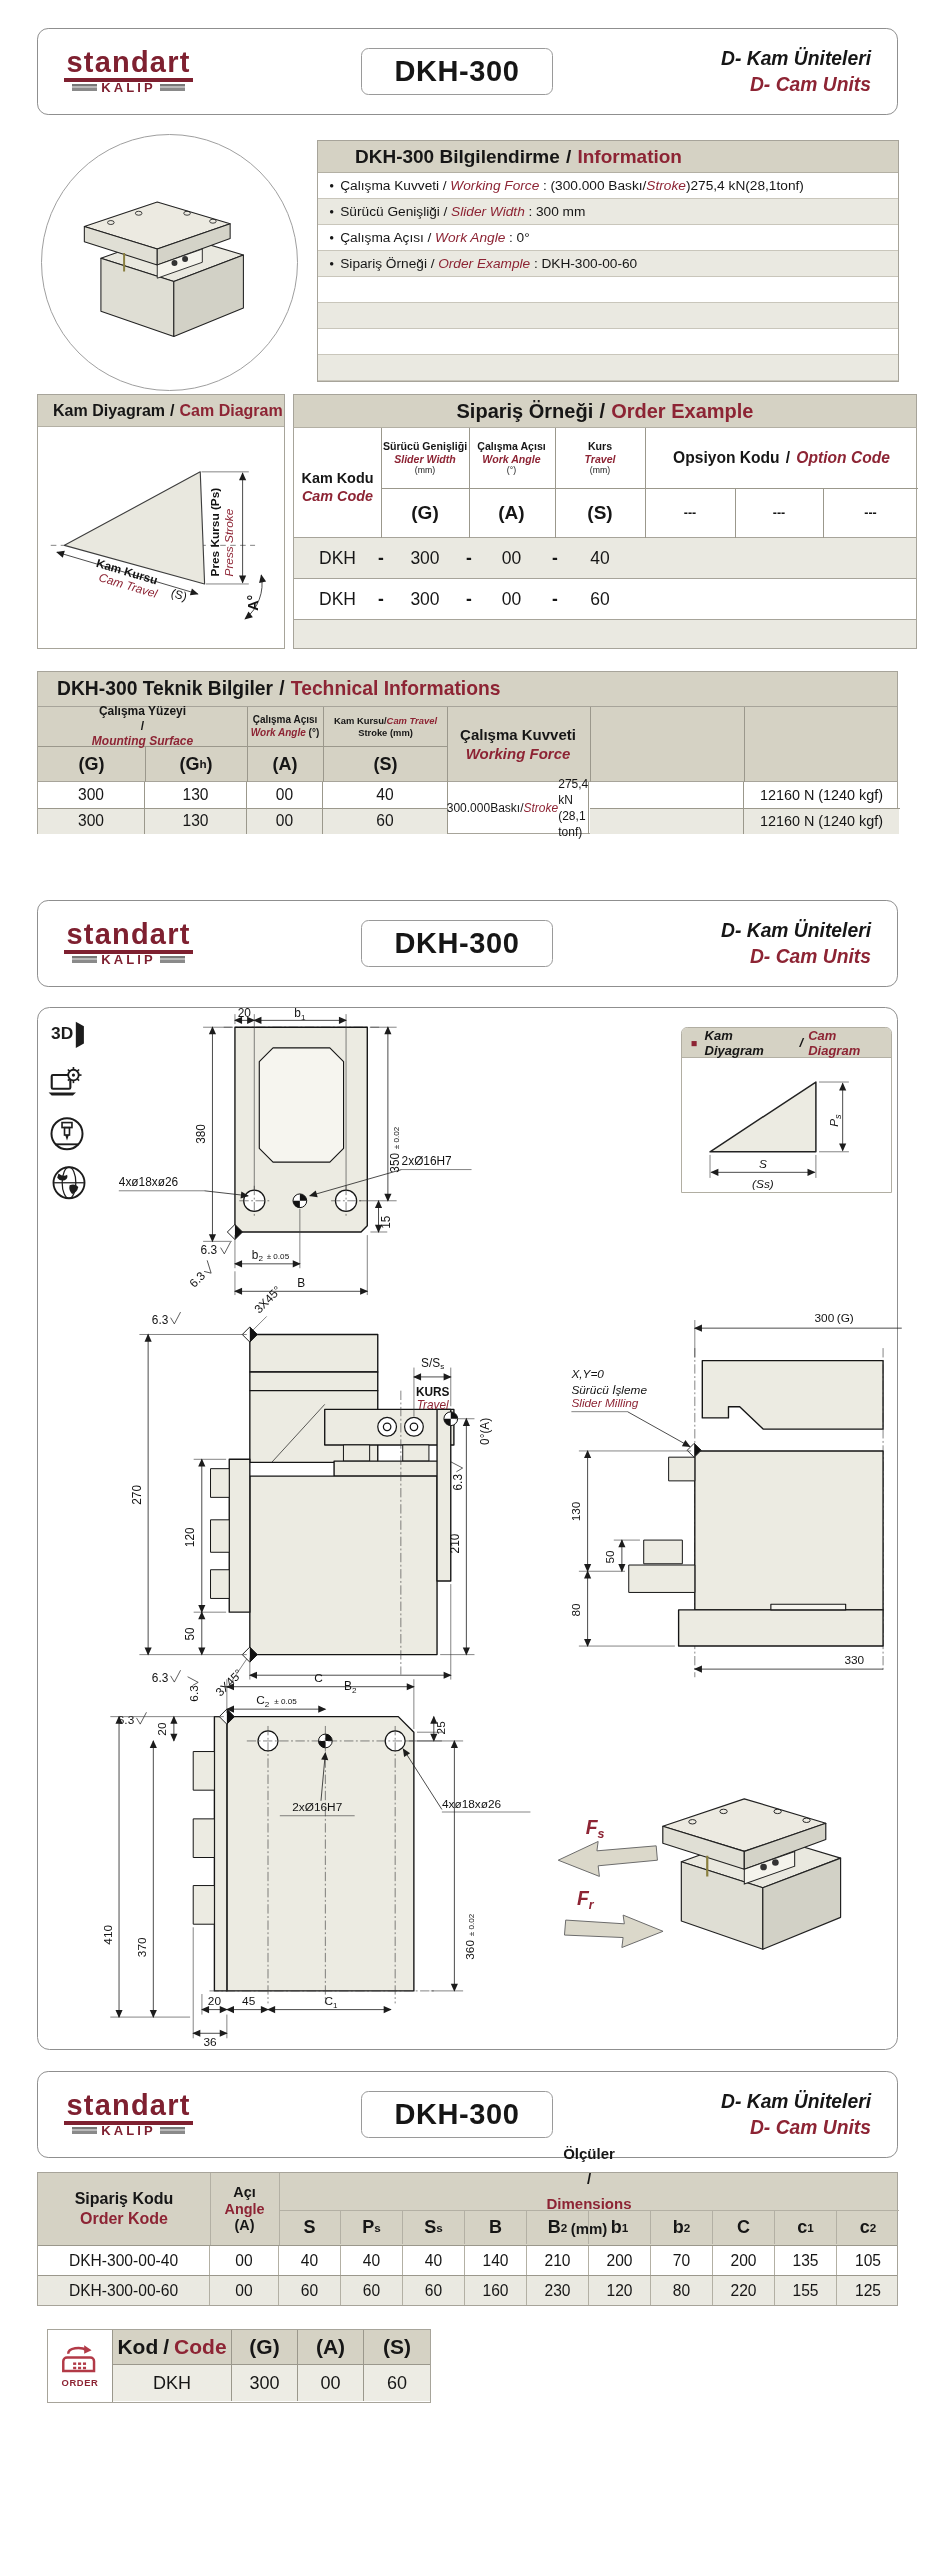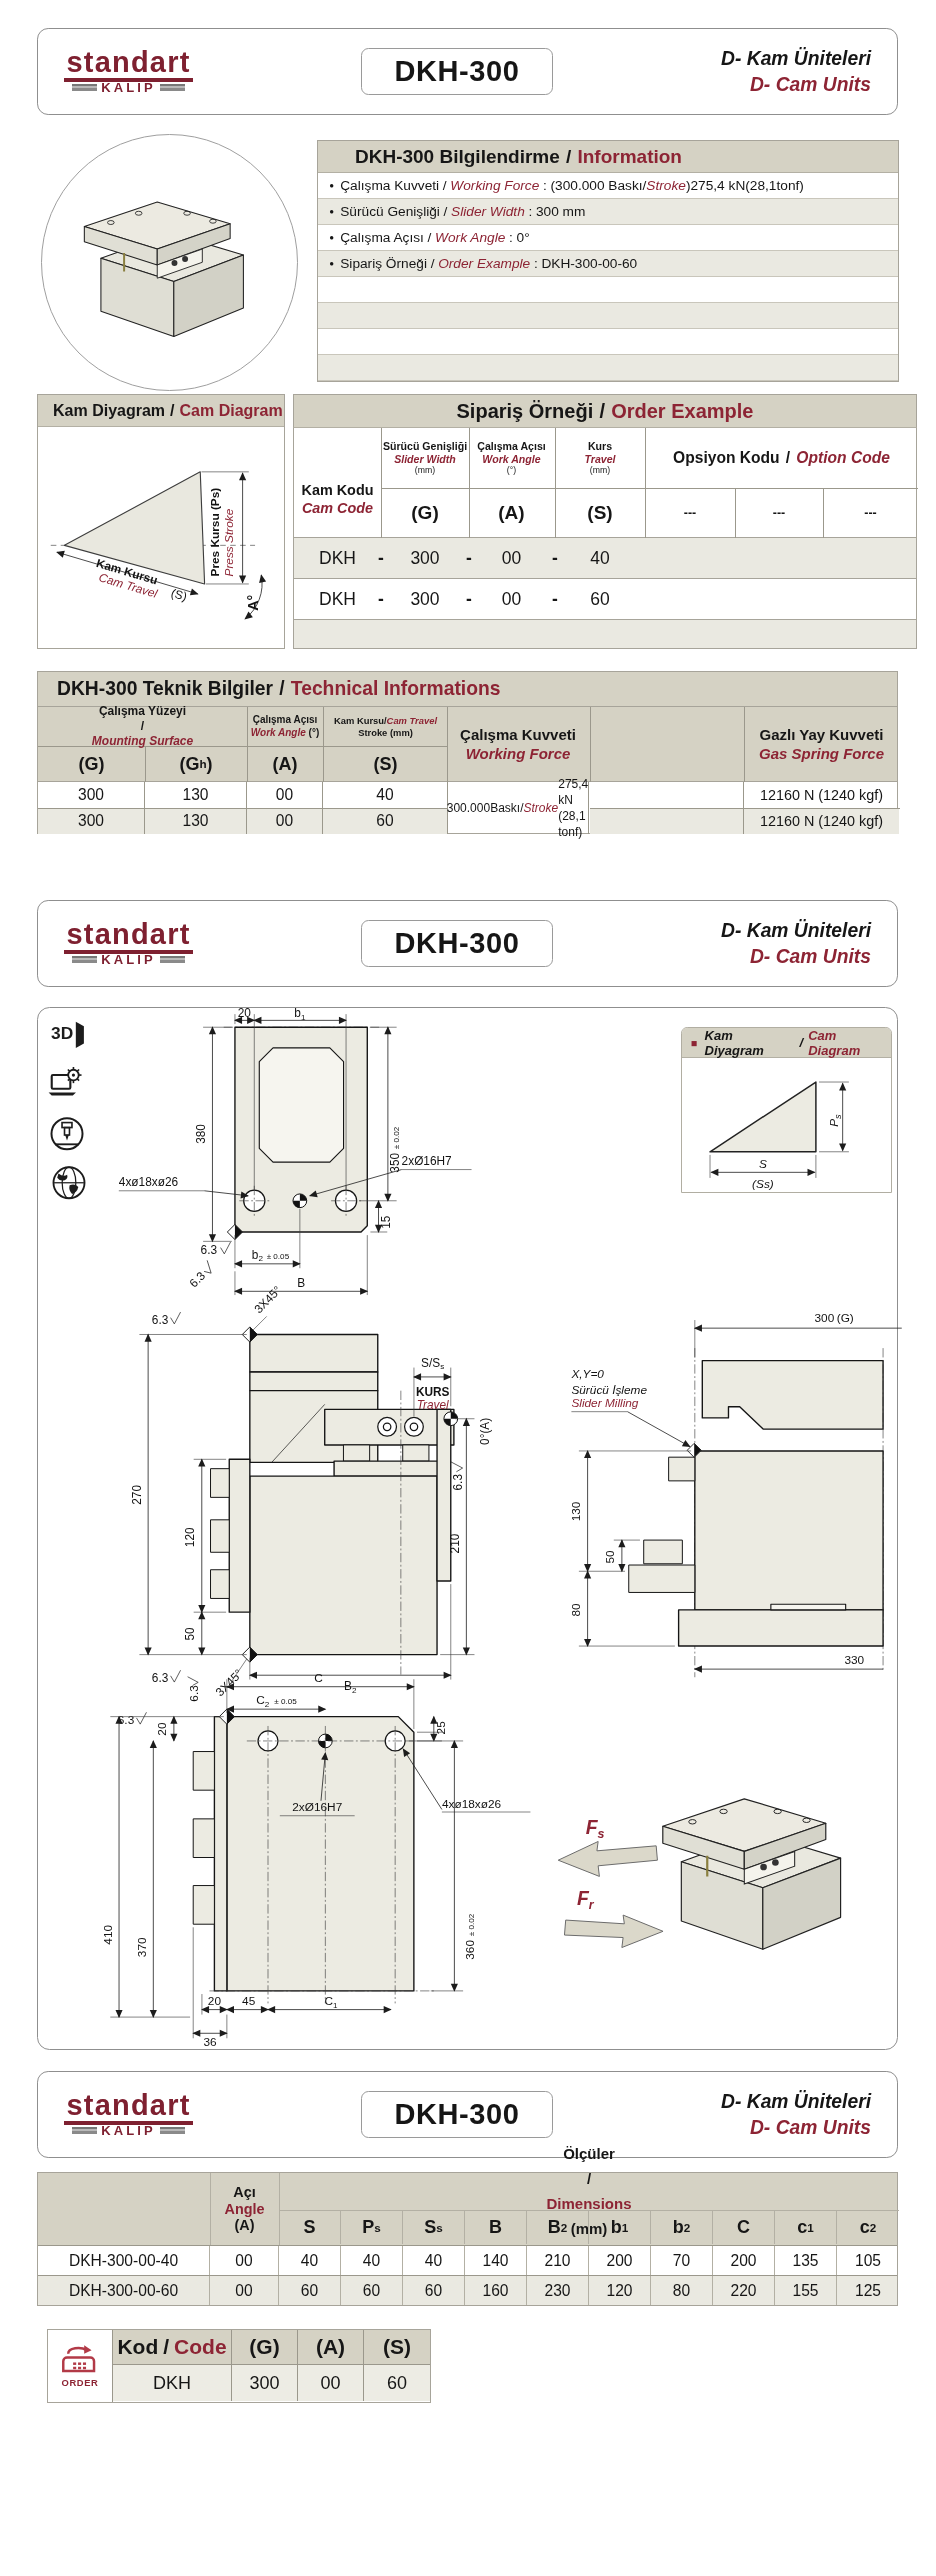--- a/index.html
+++ b/index.html
@@ -232,21 +232,21 @@
   </div>
   <div class="oe-head">
     <div class="vline" style="left:87px;top:0;height:110px"></div>
     <div class="vline" style="left:175px;top:0;height:110px"></div>
     <div class="vline" style="left:261px;top:0;height:110px"></div>
     <div class="vline" style="left:351px;top:0;height:110px"></div>
     <div class="vline" style="left:441px;top:60px;height:50px"></div>
     <div class="vline" style="left:529px;top:60px;height:50px"></div>
     <div class="hline" style="left:87px;top:60px;width:264px"></div>
     <div class="hline" style="left:351px;top:60px;width:273px"></div>
-    <div class="oe-cellbox" style="left:0;top:12px;width:87px;height:119px">
+    <div class="oe-cellbox" style="left:0;top:0;width:87px;height:119px">
       <span class="t-black" style="font-size:14.4px">Kam Kodu</span>
       <span class="redI" style="font-size:14.4px">Cam Code</span>
     </div>
     <div class="oe-cellbox" style="left:87px;top:0;width:88px;height:60px">
       <span class="oe-small t-black">Sürücü Genişliği</span>
       <span class="oe-small redI">Slider Width</span>
       <span class="oe-unit">(mm)</span>
     </div>
     <div class="oe-cellbox" style="left:175px;top:0;width:85px;height:60px">
       <span class="oe-small t-black">Çalışma Açısı</span>
@@ -322,24 +322,20 @@
     <div class="ti-h" style="left:107px;top:39px;width:102px;height:37px;font-size:18px;flex-direction:row">
       <span>(G</span>
         <sub>h</sub>
         <span>)</span>
     </div>
     <div class="ti-h" style="left:209px;top:39px;width:76px;height:37px;font-size:18px">(A)</div>
     <div class="ti-h" style="left:285px;top:39px;width:125px;height:37px;font-size:18px">(S)</div>
     <div class="ti-h" style="left:409px;top:0;width:142px;height:76px;font-size:15px">
       <span class="t-black">Çalışma Kuvveti</span>
       <span class="redI">Working Force</span>
-    </div>
-    <div class="ti-h" style="left:706px;top:0;width:155px;height:76px;font-size:15px">
-      <span class="t-black">Gazlı Yay Kuvveti</span>
-      <span class="redI">Gas Spring Force</span>
     </div>
   </div>
   <div class="ti-data">
     <div class="ti-cell" style="left:0;top:0;width:107px;height:26px">300</div>
     <div class="ti-cell" style="left:107px;top:0;width:102px;height:26px">130</div>
     <div class="ti-cell" style="left:209px;top:0;width:76px;height:26px">00</div>
     <div class="ti-cell" style="left:285px;top:0;width:125px;height:26px">40</div>
     <div class="ti-cell" style="left:0;top:26px;width:107px;height:26px;background:var(--alt)">300</div>
     <div class="ti-cell" style="left:107px;top:26px;width:102px;height:26px;background:var(--alt)">130</div>
     <div class="ti-cell" style="left:209px;top:26px;width:76px;height:26px;background:var(--alt)">00</div>
@@ -698,20 +694,24 @@
     <div>D- Kam Üniteleri</div>
     <div class="series-en">D- Cam Units</div>
   </div>
 </div>
 
 <div class="abs dt-wrap" style="left:37px;top:2172px;width:861px">
   <div class="dt-head">
     <div class="vline" style="left:172px;top:0;height:72px;background:#b3b0a4"></div>
     <div class="vline" style="left:241px;top:0;height:72px;background:#b3b0a4"></div>
     <div class="hline" style="left:241px;top:37px;width:620px;background:#b3b0a4"></div>
+    <div class="ti-h" style="left:0;top:0;width:172px;height:72px;font-size:16px">
+      <span class="t-black">Sipariş Kodu</span>
+      <span class="t-red">Order Kode</span>
+    </div>
     <div class="ti-h" style="left:172px;top:0;width:69px;height:72px;font-size:14.4px;line-height:1.15">
       <span class="t-black">Açı</span>
       <span class="t-red">Angle</span>
       <span class="t-black">(A)</span>
     </div>
     <div class="ti-h" style="left:241px;top:0;width:620px;height:37px;flex-direction:column;gap:6.2px;font-size:15px">
       <span class="t-black">Ölçüler</span>
       <span class="t-black">/</span>
       <span class="t-red">Dimensions</span>
       <span class="t-black">(mm)</span>

